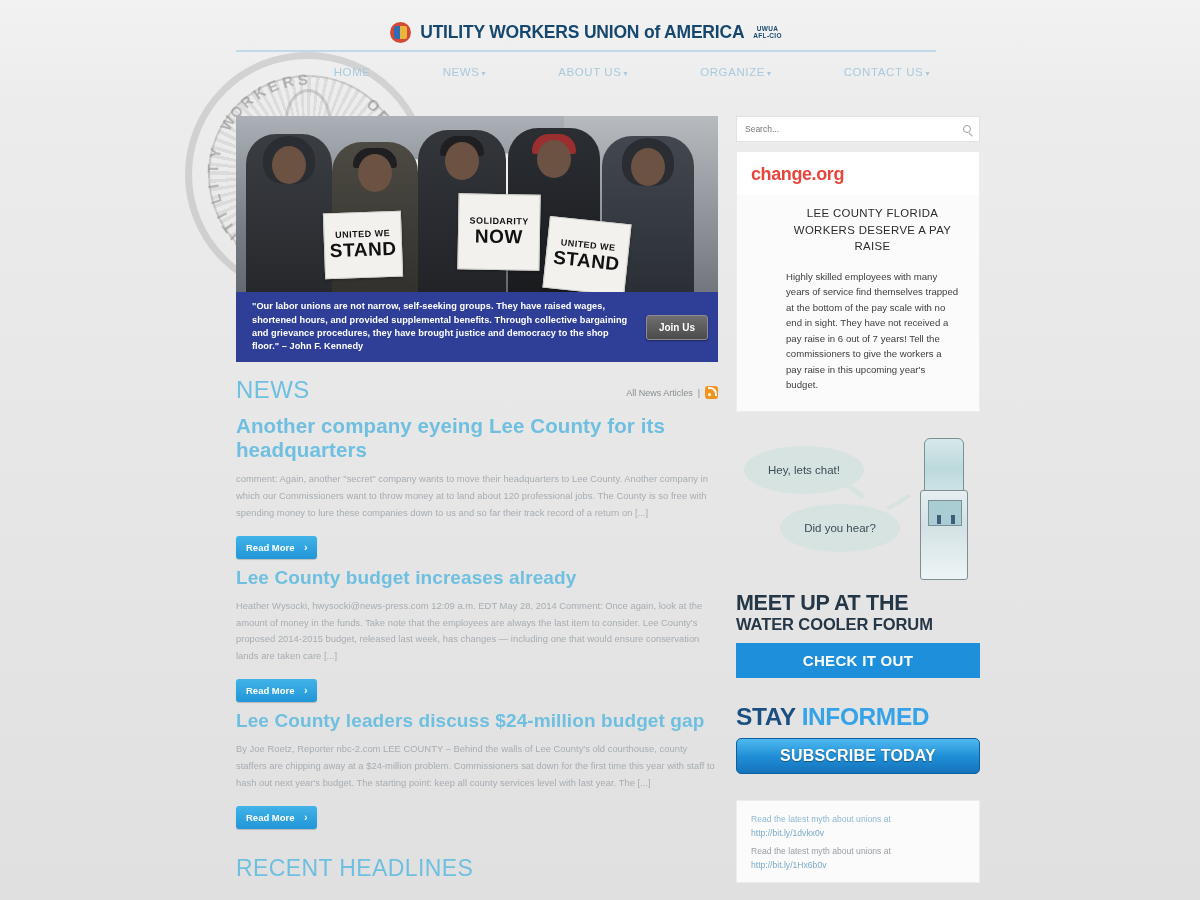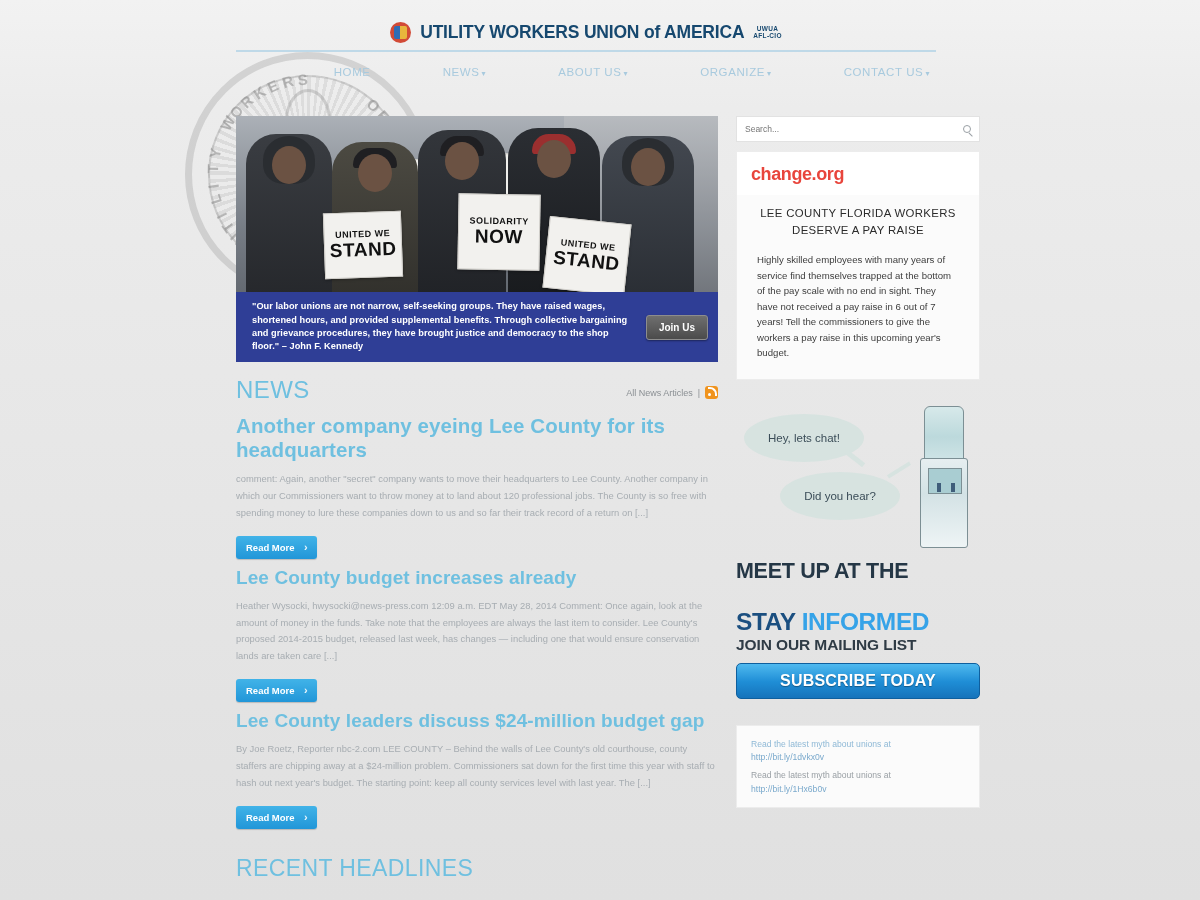--- a/index.html
+++ b/index.html
@@ -395,21 +395,21 @@
     margin-top: 9px;
   }
   .change-head {
     font-size: 18px;
     font-weight: bold;
     color: #e8453c;
     padding: 12px 14px 10px;
     letter-spacing: -.4px;
     background: #fff;
   }
-  .petition-body { padding: 10px 20px 18px; }
+  .petition-body { padding: 10px 20px 18px; margin-left: 29px; }
   .petition-title {
     font-size: 11.4px;
     color: #2b2b2b;
     text-align: center;
     line-height: 1.45;
     letter-spacing: .35px;
     font-weight: normal;
   }
   .petition-text {
     font-size: 9.6px;
@@ -737,27 +737,28 @@
             <div class="cooler-body">
               <div class="cooler-window">
                 <div class="tap" style="left:8px;"></div>
                 <div class="tap" style="left:22px;"></div>
               </div>
             </div>
           </div>
         </div>
 
         <div class="meet-title1">MEET UP AT THE</div>
+        <div class="meet-title2">WATER COOLER FORUM</div>
+        <button class="check-btn">CHECK IT OUT</button>
 
         <div class="stay-wrap">
           <div class="stay-title">
             <span class="stay-a">STAY</span>
             <span class="stay-b">INFORMED</span>
           </div>
-          <div class="stay-sub">JOIN OUR MAILING LIST</div>
           <button class="subscribe-btn">SUBSCRIBE TODAY</button>
         </div>
 
         <div class="myth-widget">
           <div class="myth-line">
             <span>Read the latest myth about unions at</span>
             <span class="myth-url">http://bit.ly/1dvkx0v</span>
           </div>
           <div class="myth-line second">
             <span>Read the latest myth about unions at</span>

